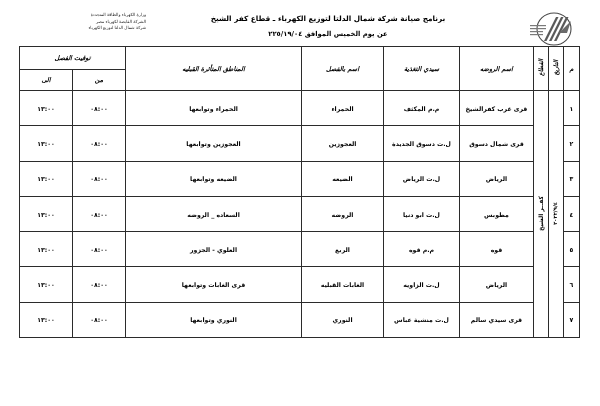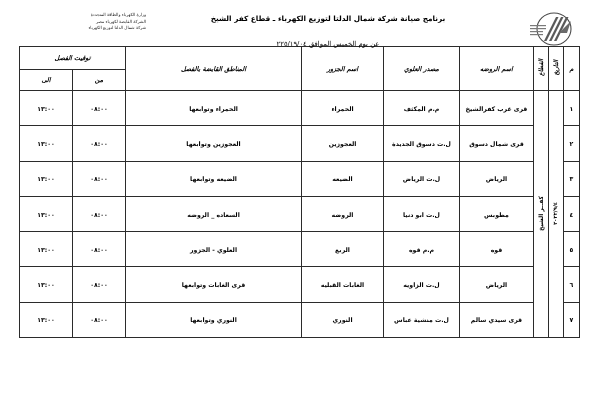--- a/index.html
+++ b/index.html
@@ -46,24 +46,24 @@
   }
   .title-line-1 {
     font-size: 7.3px;
     font-weight: bold;
     line-height: 1.5;
     color: #000;
     letter-spacing: 0.1px;
   }
   .title-line-2 {
     font-size: 6.8px;
-    font-weight: normal;
+    font-weight: bold;
     line-height: 1.6;
     color: #000;
-    margin-top: 14px;
+    margin-top: 4px;
   }
 
   .logo-block {
     width: 74px;
     display: flex;
     justify-content: center;
     padding-top: 2px;
   }
   .logo-emblem { display: block; }
 
@@ -177,23 +177,23 @@
         <th class="vert-cell" rowspan="2">
           <span>م</span>
         </th>
         <th class="vert-cell" rowspan="2">
           <span class="vert-txt">التاريخ</span>
         </th>
         <th class="vert-cell" rowspan="2">
           <span class="vert-txt">القطاع</span>
         </th>
         <th rowspan="2">اسم الروضه</th>
-        <th rowspan="2">مصدر العلوي</th>
-        <th rowspan="2">اسم الجزور</th>
-        <th rowspan="2">المناطق القابضة بالفصل</th>
+        <th rowspan="2">سيدي التغذية</th>
+        <th rowspan="2">اسم بالفصل</th>
+        <th rowspan="2">المناطق المتأثرة القبليه</th>
         <th colspan="2">توقيت الفصل</th>
       </tr>
       <tr class="hdr-row-2">
         <th>من</th>
         <th>الى</th>
       </tr>
     </thead>
     <tbody id="tbody">
         <tr>
           <td>١</td>

